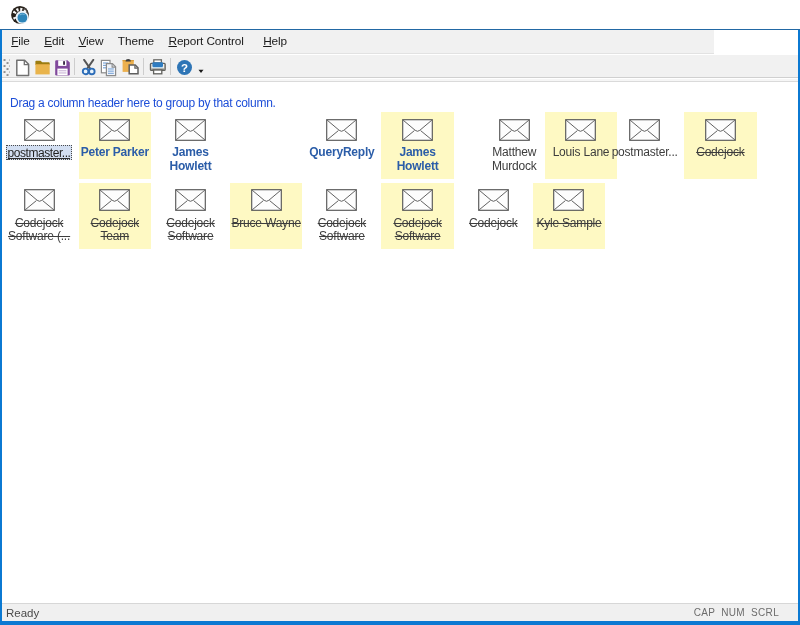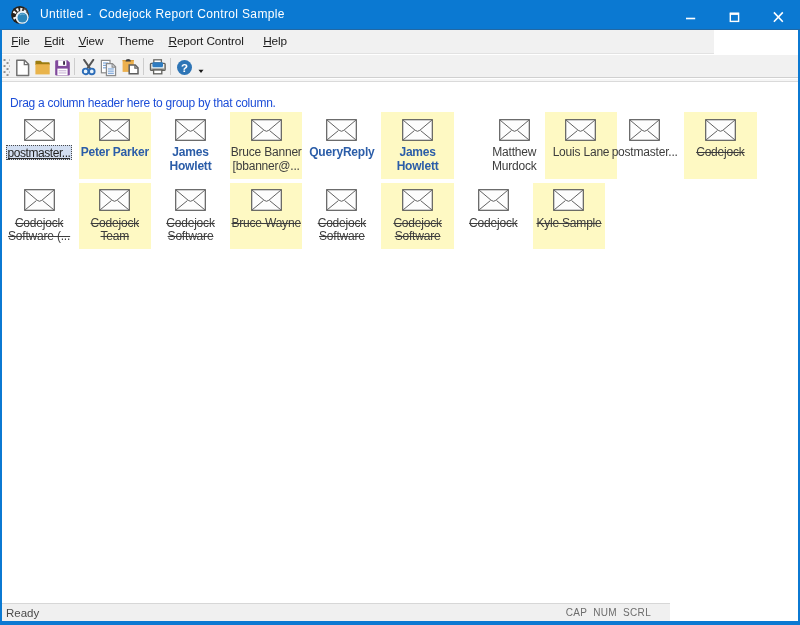--- a/index.html
+++ b/index.html
@@ -22,28 +22,25 @@
 #dragband div{position:absolute;left:8px;top:13px;font-size:12px;color:#1d4ed8;letter-spacing:-0.25px}
 .cell{position:absolute;width:72.6px;height:66.5px;text-align:center}
 .cell.alt{background:#fef9c3}
 .env{display:block;margin:6.5px auto 0 auto}
 .txt{margin-top:5.5px;font-size:12px;line-height:13.5px;white-space:nowrap;letter-spacing:-0.2px}
 .tbold{color:#2b5da8;font-weight:bold}
 .tplain{color:#3d3d3d}
 .tstrike{color:#3d3d3d;text-decoration:line-through}
 .selbox{position:absolute;left:3px;top:33px;width:66.5px;height:15px;background:#d3dff2;border:1px dotted #4a4a4a;line-height:11px}
 .tsel{display:inline-block;font-size:12px;color:#1f1f1f;height:10.5px;border-bottom:1px solid #2e2e2e;letter-spacing:-0.45px}
-#statusbar{position:absolute;left:2px;top:603px;width:668px;height:18px;background:#f0f0f0;border-top:1px solid #d7d7d7}
+#statusbar{position:absolute;left:2px;top:603px;width:796px;height:18px;background:#f0f0f0;border-top:1px solid #d7d7d7}
 #statusbar .ready{position:absolute;left:4px;top:2.5px;font-size:11.5px;color:#4a4a4a}
 #statusbar .keys{position:absolute;right:19px;top:3px;font-size:10px;color:#6c6c6c;letter-spacing:0.3px}
 </style></head><body>
 <div id="win">
-<div id="titlebar">
-      <span class="ttext">Untitled -&nbsp; Codejock Report Control Sample</span>
-    </div>
 <svg width="21" height="21" viewBox="0 0 21 21" style="position:absolute;left:10px;top:5px;">
 <circle cx="10" cy="9.9" r="8.9" fill="#262019"></circle>
 <path d="M14.2 2 L16.8 4.2 L18.6 8.5 L18 10 L13 5 Z" fill="#4a4440"></path>
 <g stroke="#f6f6f6" fill="none">
 <path d="M4.4 8.4 A 5.9 5.9 0 0 1 15.7 8.9" stroke-width="3.4" stroke-dasharray="2 1.7"></path>
 <path d="M5.3 13.9 A 5.9 5.9 0 0 1 4.2 10.4" stroke-width="3" stroke-dasharray="1.9 1.8"></path>
 </g>
 <circle cx="12.1" cy="12.3" r="6.5" fill="#ecf4fa"></circle>
 <circle cx="12.4" cy="12.7" r="4.9" fill="#2d85b9"></circle>
 <path d="M9.6 10.2 A 4.3 4.3 0 0 1 14.6 9.6" fill="none" stroke="#74b5d8" stroke-width="1.1"></path>
@@ -142,29 +139,20 @@
     </div>
 <div class="cell" style="left:154.2px;top:112.0px;">
       <svg class="env" width="31" height="22" viewBox="0 0 31 22">
 <rect x="0.7" y="0.7" width="29.6" height="20.6" fill="#fdfdfd" stroke="#585858" stroke-width="1.15"></rect>
 <path d="M1.2 1.2 L13.2 11.3 Q15.5 13.3 17.8 11.3 L29.8 1.2" fill="none" stroke="#585858" stroke-width="0.95"></path>
 <path d="M1.2 20.8 L12.4 11.6" fill="none" stroke="#585858" stroke-width="0.95"></path>
 <path d="M29.8 20.8 L18.6 11.6" fill="none" stroke="#585858" stroke-width="0.95"></path>
 </svg>
       <div class="txt tbold">James<br>Howlett</div>
     </div>
-<div class="cell alt" style="left:229.9px;top:112.0px;">
-      <svg class="env" width="31" height="22" viewBox="0 0 31 22">
-<rect x="0.7" y="0.7" width="29.6" height="20.6" fill="#fdfdfd" stroke="#585858" stroke-width="1.15"></rect>
-<path d="M1.2 1.2 L13.2 11.3 Q15.5 13.3 17.8 11.3 L29.8 1.2" fill="none" stroke="#585858" stroke-width="0.95"></path>
-<path d="M1.2 20.8 L12.4 11.6" fill="none" stroke="#585858" stroke-width="0.95"></path>
-<path d="M29.8 20.8 L18.6 11.6" fill="none" stroke="#585858" stroke-width="0.95"></path>
-</svg>
-      <div class="txt tplain">Bruce Banner<br>[bbanner@...</div>
-    </div>
 <div class="cell" style="left:305.6px;top:112.0px;">
       <svg class="env" width="31" height="22" viewBox="0 0 31 22">
 <rect x="0.7" y="0.7" width="29.6" height="20.6" fill="#fdfdfd" stroke="#585858" stroke-width="1.15"></rect>
 <path d="M1.2 1.2 L13.2 11.3 Q15.5 13.3 17.8 11.3 L29.8 1.2" fill="none" stroke="#585858" stroke-width="0.95"></path>
 <path d="M1.2 20.8 L12.4 11.6" fill="none" stroke="#585858" stroke-width="0.95"></path>
 <path d="M29.8 20.8 L18.6 11.6" fill="none" stroke="#585858" stroke-width="0.95"></path>
 </svg>
       <div class="txt tbold">QueryReply</div>
     </div>
 <div class="cell alt" style="left:381.3px;top:112.0px;">

